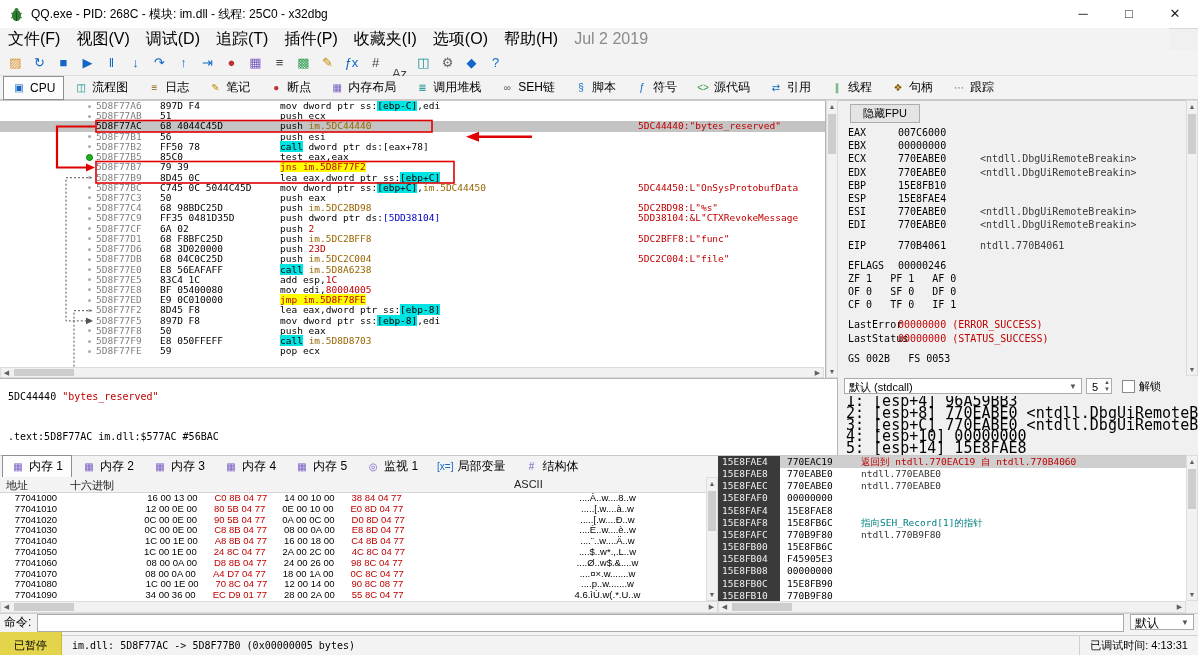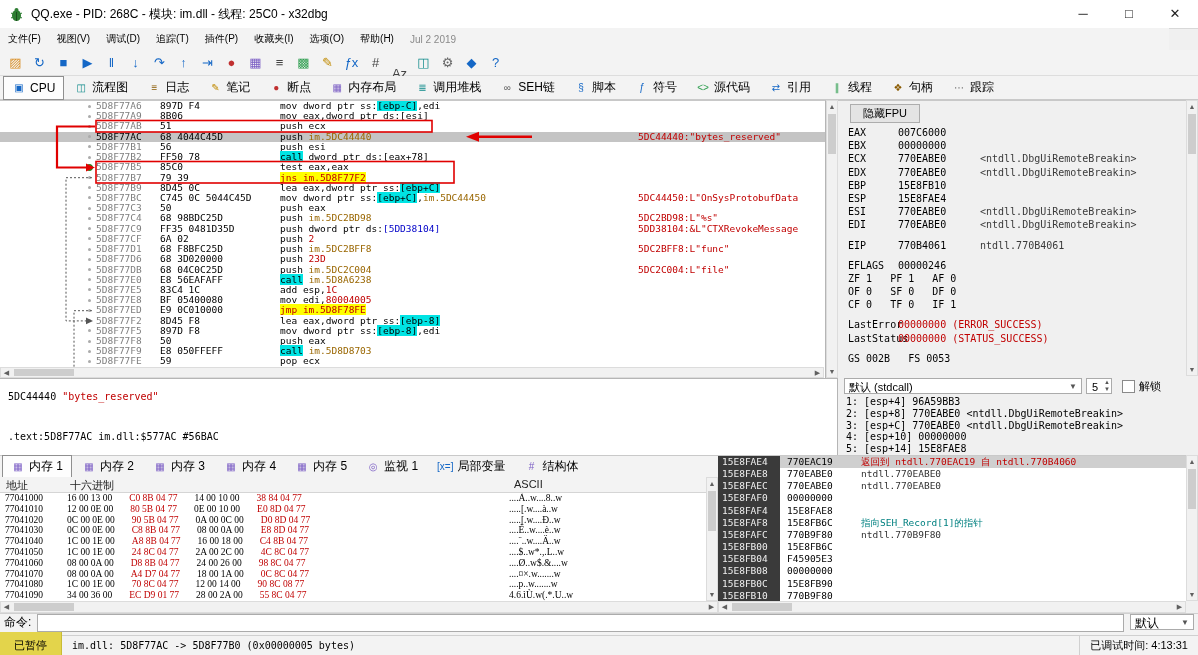--- a/index.html
+++ b/index.html
@@ -8,21 +8,21 @@
   .abs{position:absolute;}
 
   
   .titlebar{left:0;top:0;width:1198px;height:28px;background:#FFFFFF;border-bottom:1px solid #D8D8D8;
             display:flex;align-items:center;font-size:12px;}
   .appicon{margin:0 7px 0 9px;display:inline-flex;}
   .wbtns{margin-left:auto;display:flex;height:28px;}
   .wbtn{width:46px;text-align:center;line-height:28px;font-size:13px;color:#222;}
 
   
-  .menubar{left:0;top:28px;width:1169px;height:22px;background:#F3F3F3;display:flex;align-items:center;font-size:10px;}
+  .menubar{left:0;top:28px;width:1169px;height:22px;background:#F3F3F3;display:flex;align-items:center;font-size:16px;}
   .menu-item{padding:2px 8px;}
   .builddate{color:#8a8a8a;margin-left:8px;}
 
   
   .toolbar{left:0;top:50px;width:1198px;height:26px;background:#F3F3F3;border-bottom:1px solid #DDDDDD;
            display:flex;align-items:center;padding-left:4px;box-sizing:border-box;}
   .tbtn{width:23px;height:21px;text-align:center;line-height:21px;font-size:13px;border-radius:2px;margin-right:1px;}
 
   
   .tabbar{left:0;top:76px;width:1198px;height:24px;background:#F3F3F3;border-bottom:1px solid #C9C9C9;
@@ -85,39 +85,39 @@
   .convrow{left:838px;top:376px;width:360px;height:20px;background:#F0F0F0;display:flex;align-items:center;
            padding-left:6px;box-sizing:border-box;font-size:11px;}
   .combo{background:#FFFFFF;border:1px solid #ABABAB;height:16px;line-height:16px;display:inline-flex;
          justify-content:space-between;padding:0 4px;box-sizing:border-box;}
   .combo .arr{color:#555;font-size:8px;margin-left:6px;}
   .spin{width:26px;background:#FFFFFF;border:1px solid #ABABAB;height:16px;line-height:16px;
         display:inline-flex;margin-left:4px;padding-left:5px;box-sizing:border-box;position:relative;}
   .spin .arrs{position:absolute;right:1px;top:0;font-size:6px;line-height:7px;color:#555;}
   .chk{width:11px;height:11px;background:#fff;border:1px solid #8A8A8A;display:inline-block;margin:0 4px 0 10px;}
   .args{left:838px;top:396px;width:360px;height:59px;background:#F0F0F0;font-family:"DejaVu Sans Mono",monospace;
-        font-size:10px;overflow:hidden;}
+        font-size:15px;overflow:hidden;}
   .argrow{height:11.8px;line-height:11.8px;padding-left:8px;white-space:pre;}
 
   
   .infopane{left:0;top:378px;width:838px;height:77px;background:#FFFFFF;border-top:1px solid #B5B5B5;
             border-right:1px solid #B5B5B5;box-sizing:border-box;font-family:"DejaVu Sans Mono",monospace;font-size:10px;}
   .iline1{position:absolute;left:8px;top:12px;white-space:pre;}
   .iline2{position:absolute;left:8px;top:52px;white-space:pre;}
   .istr{color:#C00000;}
 
   
   .btabs{left:0;top:455px;width:718px;height:22px;background:#F3F3F3;display:flex;align-items:center;
          padding-left:2px;box-sizing:border-box;border-top:1px solid #C9C9C9;}
   .memhdr{left:0;top:477px;width:706px;height:16px;background:#F3F3F3;border-bottom:1px solid #D5D5D5;
           font-size:11px;color:#222;box-sizing:border-box;}
   .memhdr span{position:absolute;top:1px;}
   .memrows{left:0;top:493px;width:706px;height:108px;background:#FFFFFF;overflow:hidden;}
-  .memrow{display:flex;height:10.8px;line-height:10.8px;font-family:Liberation Serif, serif;
-          font-size:9.5px;white-space:pre;}
+  .memrow{display:flex;height:10.8px;line-height:10.8px;font-family:Liberation Sans, sans-serif;
+          font-size:9.5px;white-space:pre;text-align:center;}
   .maddr{width:62px;flex:none;padding-left:5px;color:#000;}
   .mhex{width:432px;flex:none;}
   .mhex span{margin-right:17px;}
   .mhex .hr{color:#C00000;}
   .mascii{flex:1;padding-left:10px;}
 
   
   .stack{left:718px;top:455px;width:468px;height:146px;background:#FFFFFF;border-top:1px solid #C9C9C9;
          box-sizing:border-box;overflow:hidden;}
   .srow{display:flex;height:12.16px;line-height:12.2px;font-family:"DejaVu Sans Mono",monospace;
@@ -263,21 +263,20 @@
     </span>
     <span class="tab">
       <span class="tabicon" style="color: rgb(102, 102, 102);">⋯</span>
       <span class="tablabel">跟踪</span>
     </span>
   </div>
 
 <div class="abs disasm">
   <div class="drows">
       <div class="drow"><span class="dgut"><span class="ddot"></span></span><span class="daddr">5D8F77A6</span><span class="dbytes">897D F4</span><span class="dinstr"><span class="t-n">mov dword ptr ss:</span><span class="t-stk">[ebp-C]</span><span class="t-n">,edi</span></span><span class="dcomment"></span></div>
-      <div class="drow"><span class="dgut"><span class="ddot"></span></span><span class="daddr">5D8F77A9</span><span class="dbytes">8B06</span><span class="dinstr"><span class="t-n">mov eax,dword ptr ds:[esi]</span></span><span class="dcomment"></span></div>
       <div class="drow"><span class="dgut"><span class="ddot"></span></span><span class="daddr">5D8F77AB</span><span class="dbytes">51</span><span class="dinstr"><span class="t-n">push ecx</span></span><span class="dcomment"></span></div>
       <div class="drow dsel"><span class="dgut"><span class="ddot"></span></span><span class="daddr">5D8F77AC</span><span class="dbytes">68 4044C45D</span><span class="dinstr"><span class="t-n">push </span><span class="t-m">im.5DC44440</span></span><span class="dcomment">5DC44440:"bytes_reserved"</span></div>
       <div class="drow"><span class="dgut"><span class="ddot"></span></span><span class="daddr">5D8F77B1</span><span class="dbytes">56</span><span class="dinstr"><span class="t-n">push esi</span></span><span class="dcomment"></span></div>
       <div class="drow"><span class="dgut"><span class="ddot"></span></span><span class="daddr">5D8F77B2</span><span class="dbytes">FF50 78</span><span class="dinstr"><span class="t-call">call</span><span class="t-n"> dword ptr ds:[eax+78]</span></span><span class="dcomment"></span></div>
       <div class="drow"><span class="dgut"><span class="ddot bp"></span></span><span class="daddr">5D8F77B5</span><span class="dbytes">85C0</span><span class="dinstr"><span class="t-n">test eax,eax</span></span><span class="dcomment"></span></div>
       <div class="drow"><span class="dgut"><span class="ddot"></span></span><span class="daddr">5D8F77B7</span><span class="dbytes">79 39</span><span class="dinstr"><span class="t-jmp">jns im.5D8F77F2</span></span><span class="dcomment"></span></div>
       <div class="drow"><span class="dgut"><span class="ddot"></span></span><span class="daddr">5D8F77B9</span><span class="dbytes">8D45 0C</span><span class="dinstr"><span class="t-n">lea eax,dword ptr ss:</span><span class="t-stk">[ebp+C]</span></span><span class="dcomment"></span></div>
       <div class="drow"><span class="dgut"><span class="ddot"></span></span><span class="daddr">5D8F77BC</span><span class="dbytes">C745 0C 5044C45D</span><span class="dinstr"><span class="t-n">mov dword ptr ss:</span><span class="t-stk">[ebp+C]</span><span class="t-n">,</span><span class="t-m">im.5DC44450</span></span><span class="dcomment">5DC44450:L"OnSysProtobufData</span></div>
       <div class="drow"><span class="dgut"><span class="ddot"></span></span><span class="daddr">5D8F77C3</span><span class="dbytes">50</span><span class="dinstr"><span class="t-n">push eax</span></span><span class="dcomment"></span></div>
       <div class="drow"><span class="dgut"><span class="ddot"></span></span><span class="daddr">5D8F77C4</span><span class="dbytes">68 98BDC25D</span><span class="dinstr"><span class="t-n">push </span><span class="t-m">im.5DC2BD98</span></span><span class="dcomment">5DC2BD98:L"%s"</span></div>

